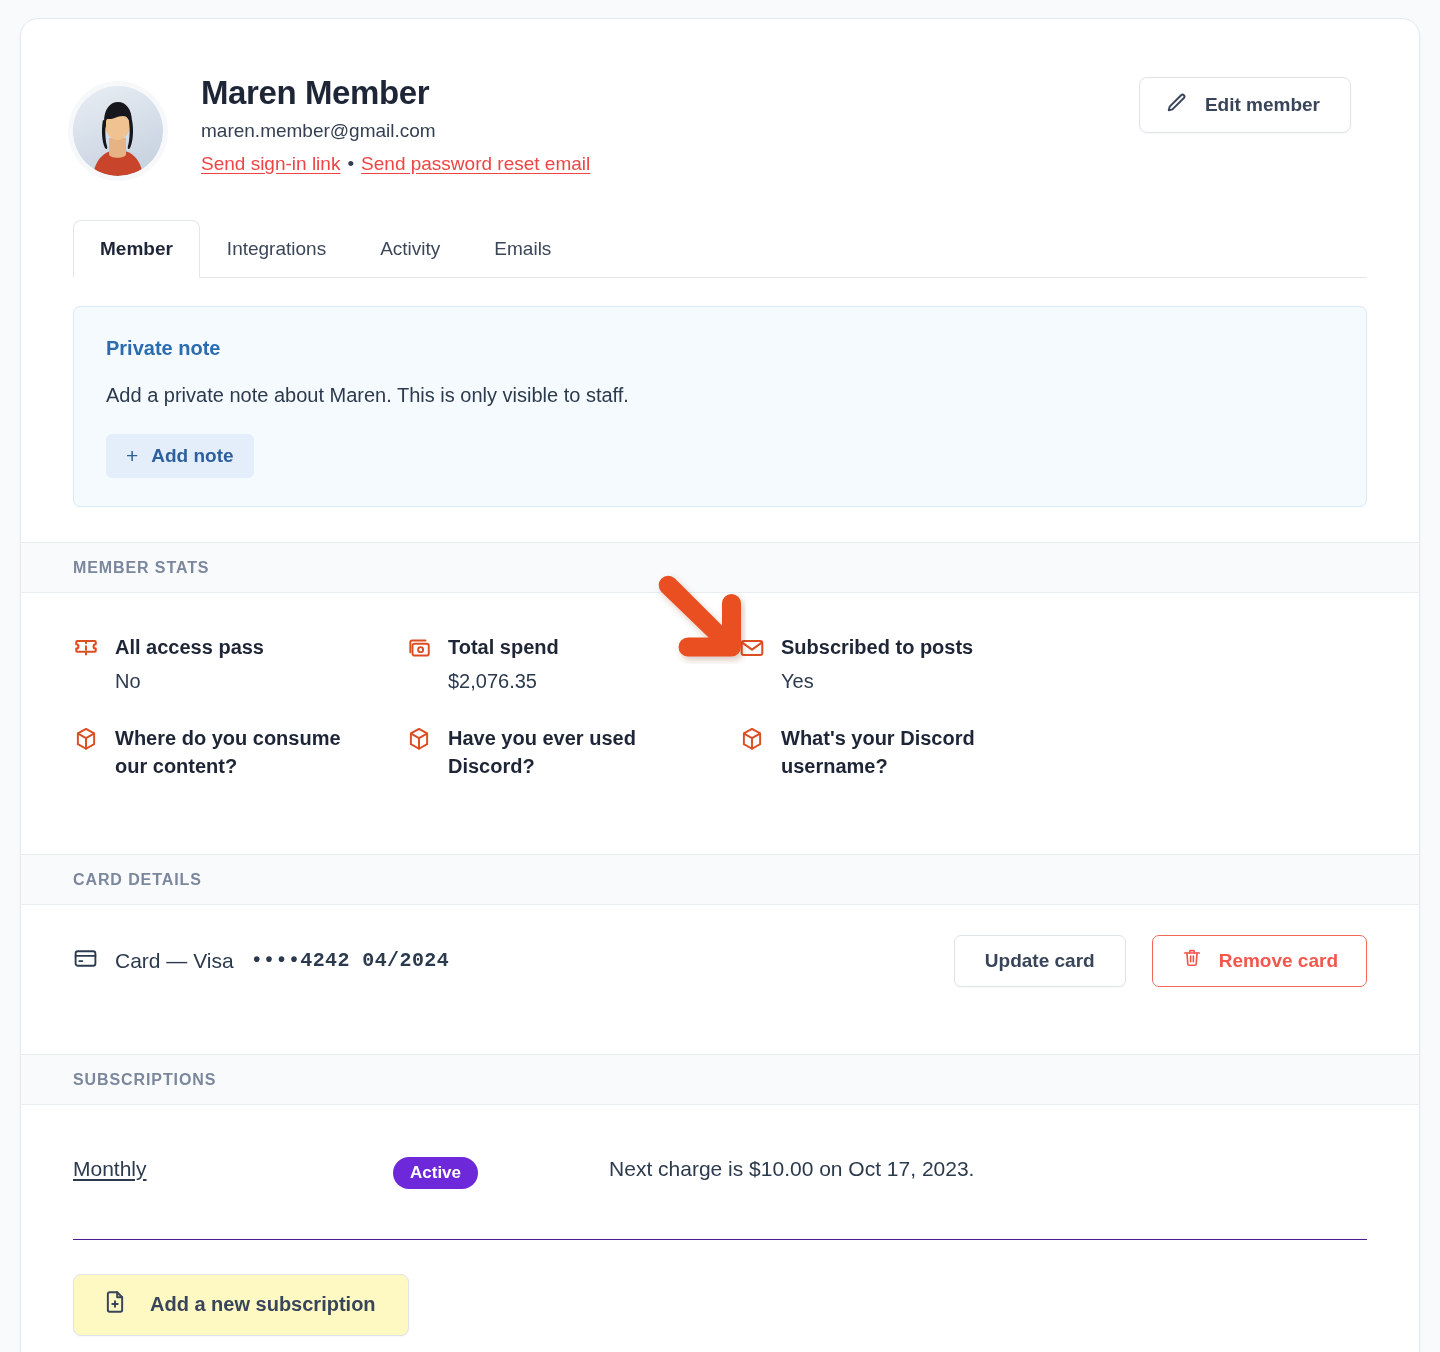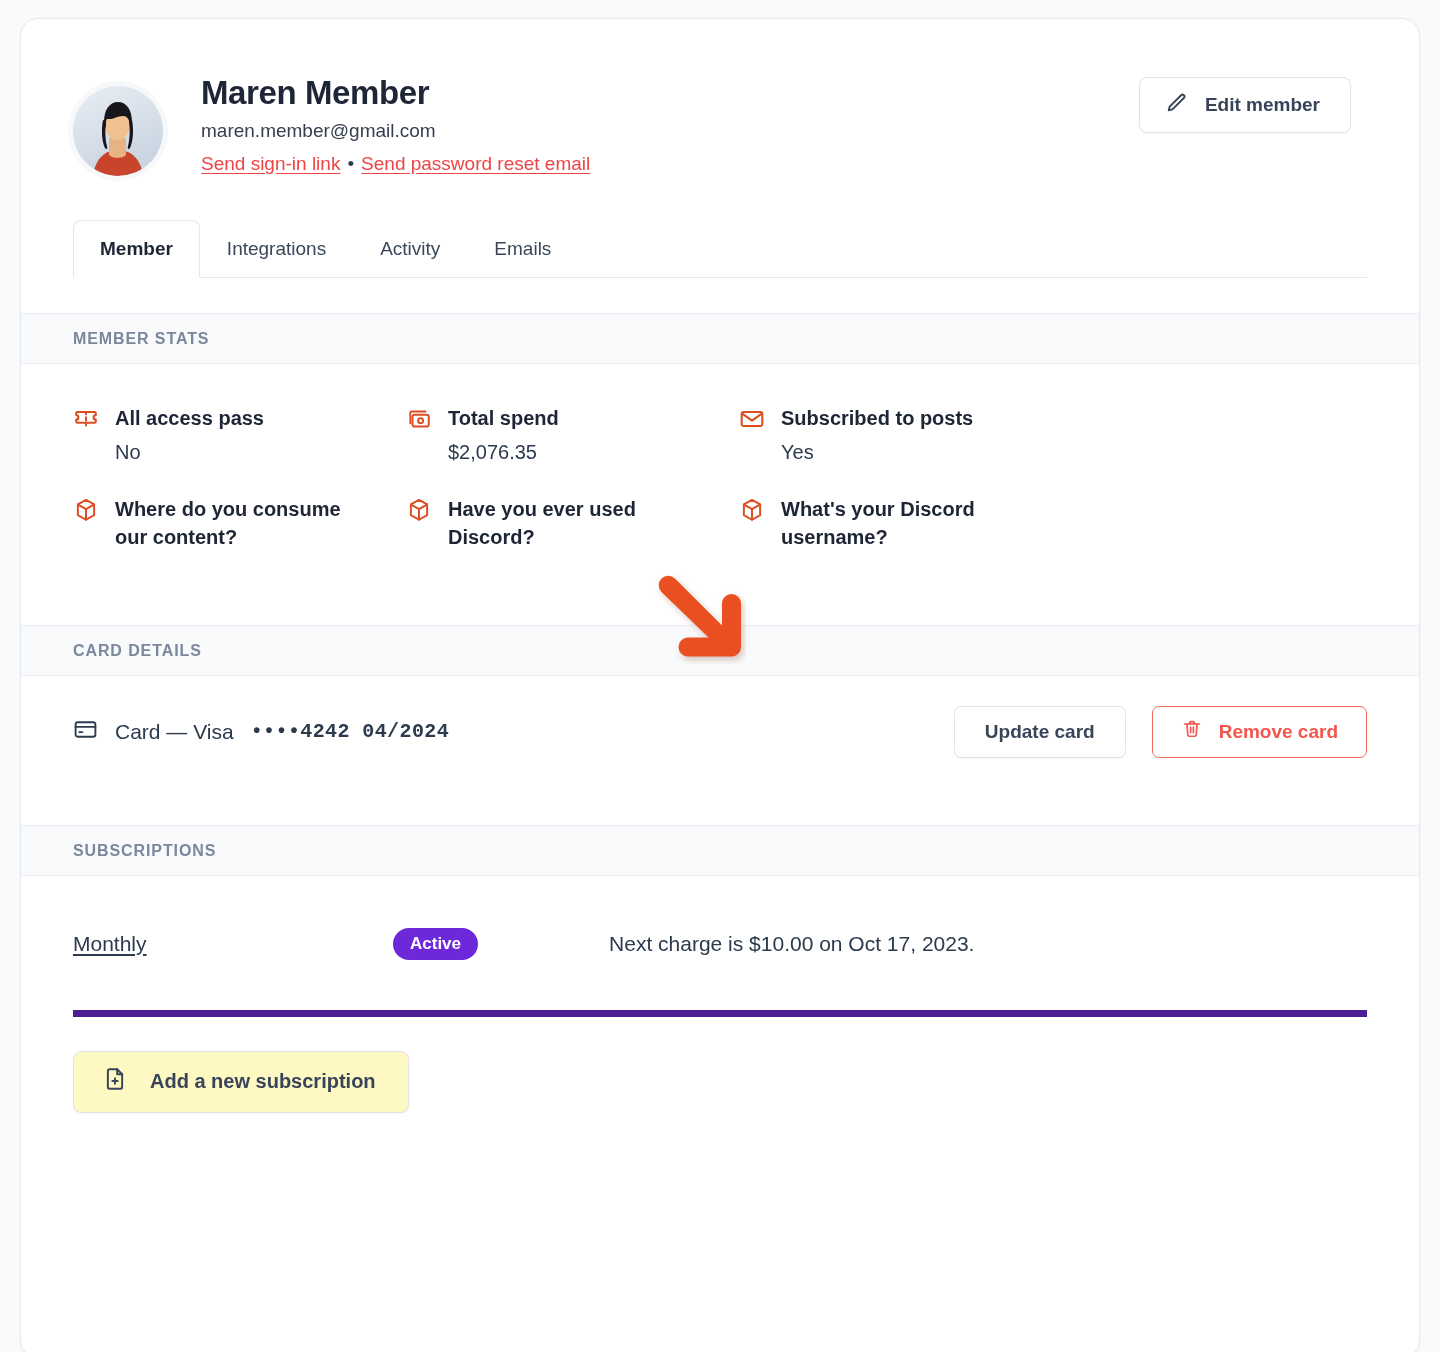--- a/index.html
+++ b/index.html
@@ -249,23 +249,22 @@
     font-size: 19px;
     font-weight: 700;
     color: #f2564c;
     cursor: pointer;
   }
 
   
   .subs { padding: 0 52px; }
   .sub-row {
     display: flex;
-    align-items: center;
     padding: 52px 0 50px 0;
-    border-bottom: 7px solid #4c1d95;
+    border-bottom: 1px solid #4c1d95;
   }
   .sub-name {
     width: 320px;
     font-size: 21px;
     color: #2c3a4e;
     text-decoration: underline;
     text-underline-offset: 3px;
     cursor: pointer;
   }
   .badge {
@@ -359,20 +358,28 @@
       </button>
     </div>
 
     <div class="tabs">
       <div class="tab active">Member</div>
       <div class="tab">Integrations</div>
       <div class="tab">Activity</div>
       <div class="tab">Emails</div>
     </div>
 
+    <div class="note-box">
+      <div class="note-title">Private note</div>
+      <p class="note-body">Add a private note about Maren. This is only visible to staff.</p>
+      <button class="add-note-btn">
+        <span class="plus">+</span>
+        <span>Add note</span>
+      </button>
+    </div>
 
     <div class="section-head">MEMBER STATS</div>
 
     <div class="stats">
 
       <div class="stat">
         <span class="ico">
           <svg width="26" height="26" viewBox="0 0 24 24" fill="none" stroke="#dd4d22" stroke-width="1.9" stroke-linecap="round" stroke-linejoin="round">
             <path d="M3 8.5V6.5a1 1 0 011-1h16a1 1 0 011 1v2a2 2 0 000 4v2a1 1 0 01-1 1H4a1 1 0 01-1-1v-2a2 2 0 000-4z"></path>
             <path d="M12 6v1.5M12 10.5v3M12 16.5V18"></path>

